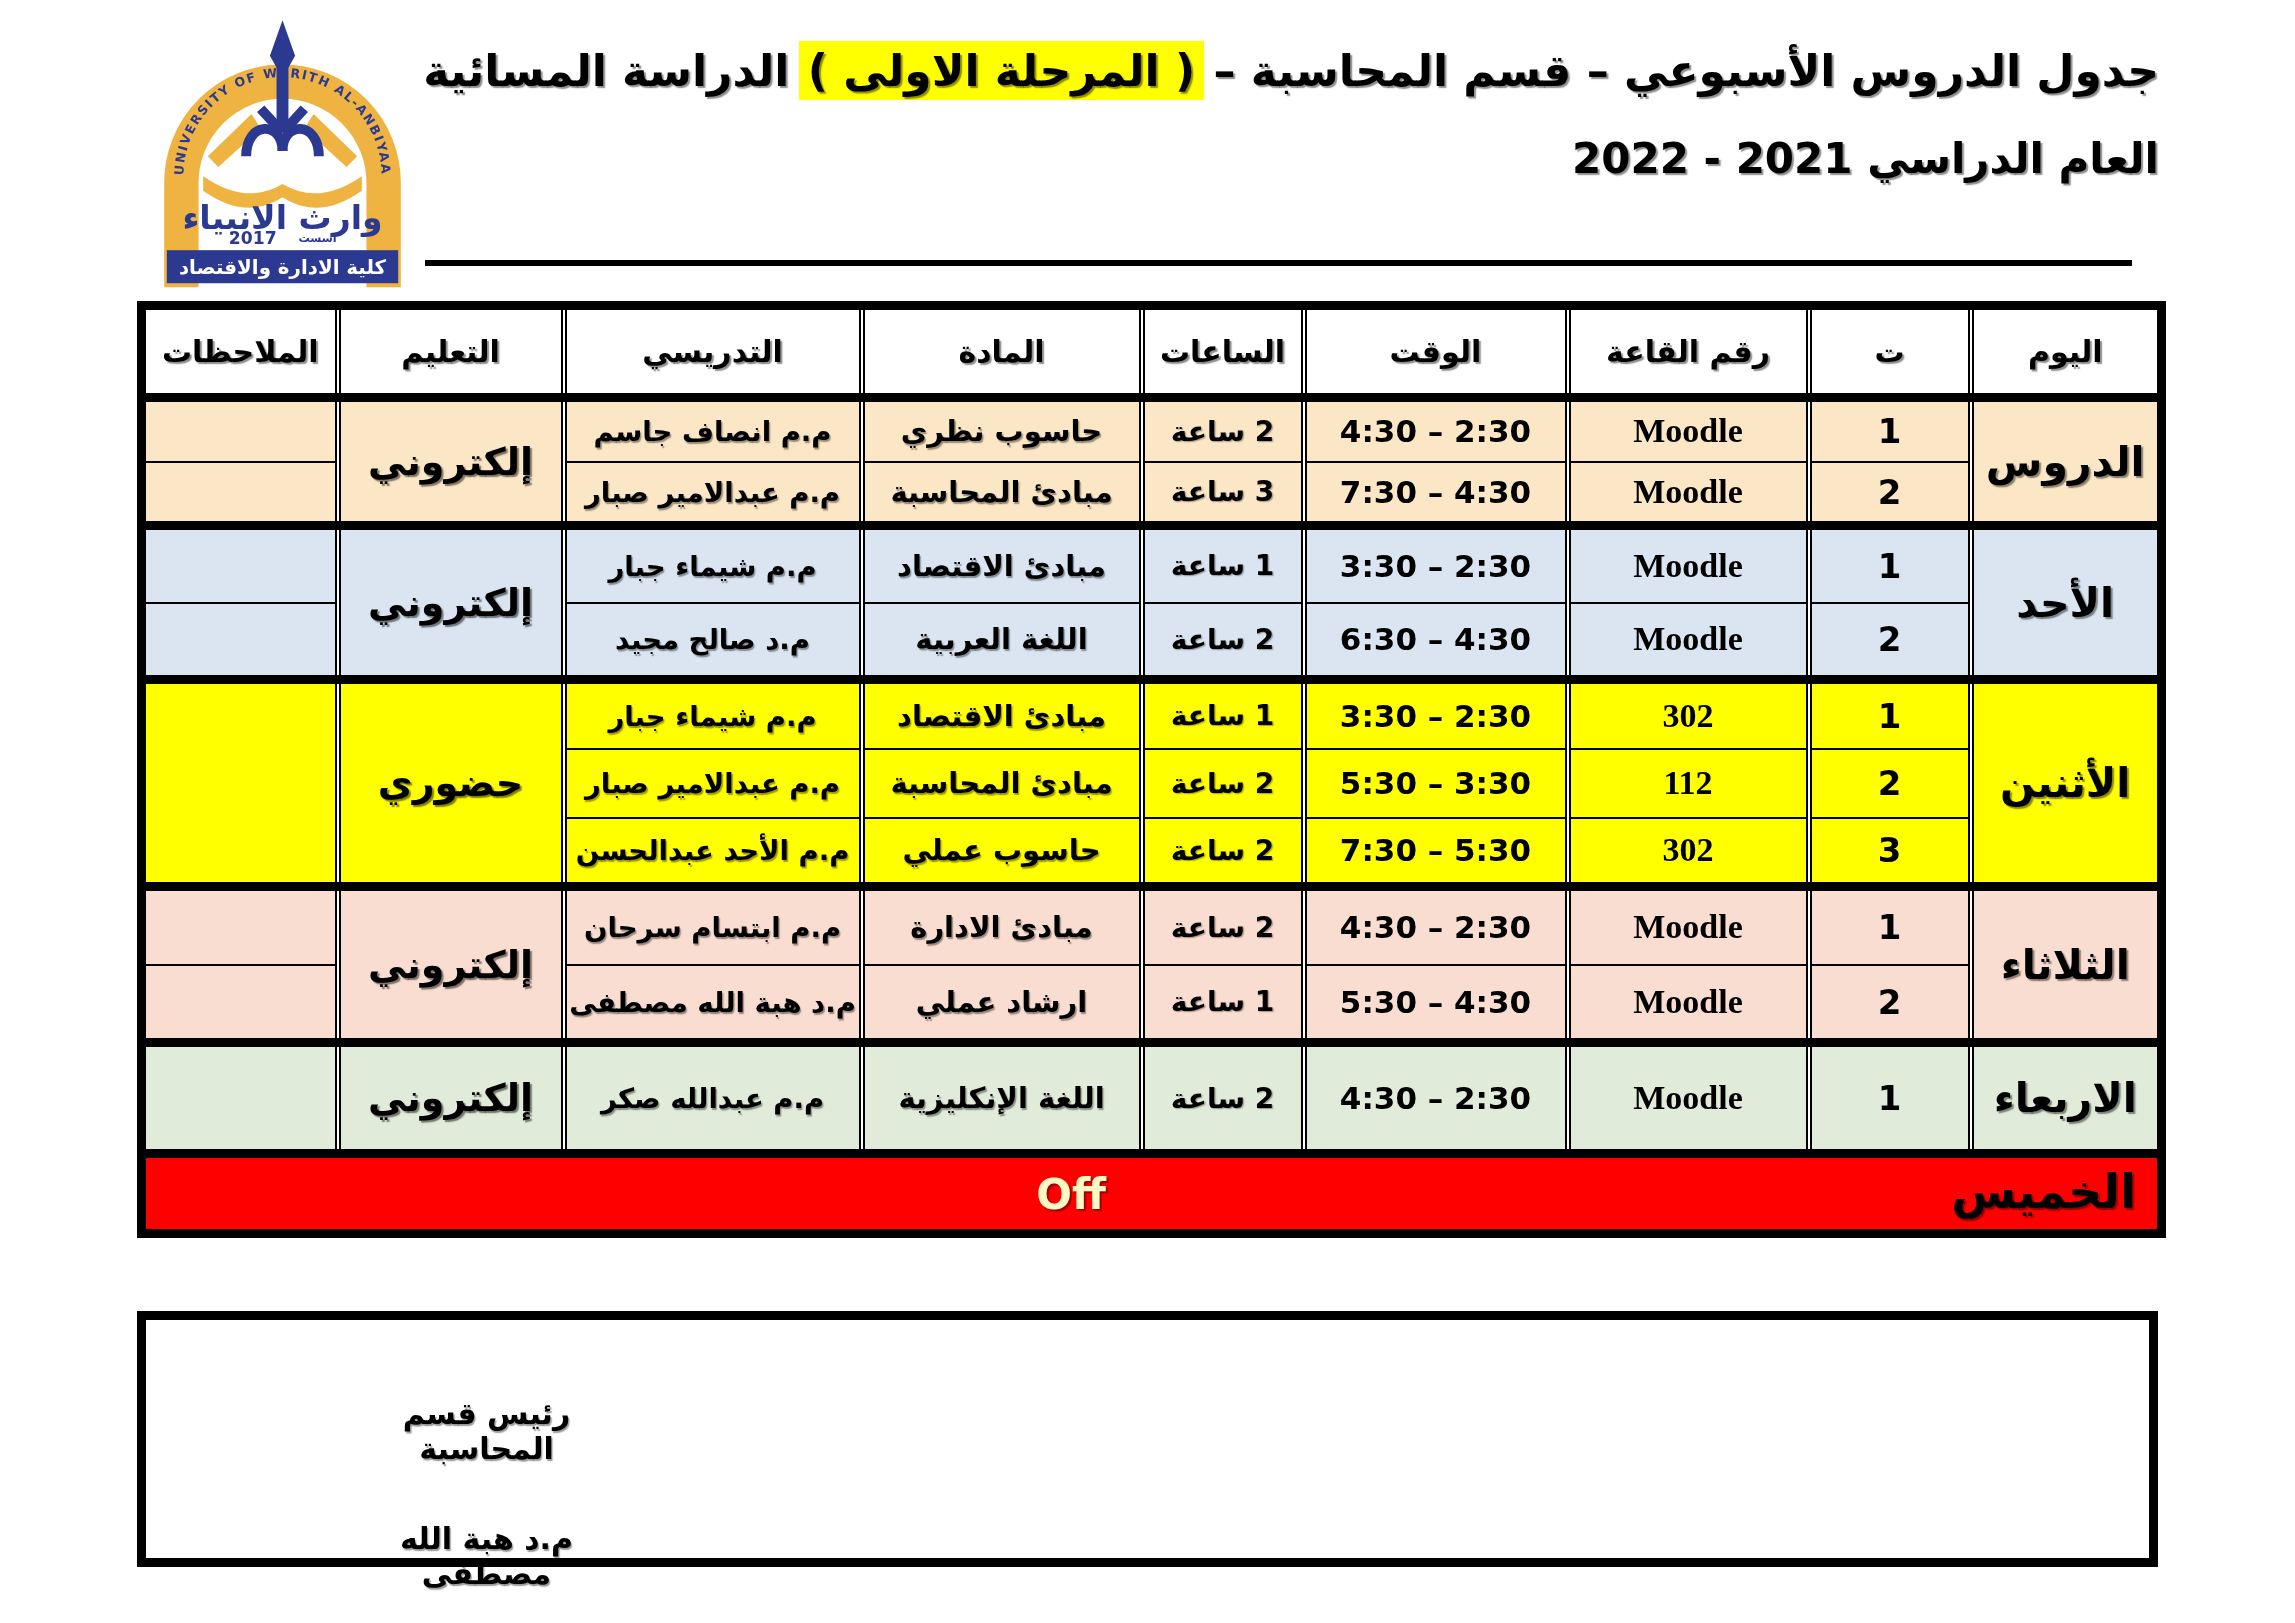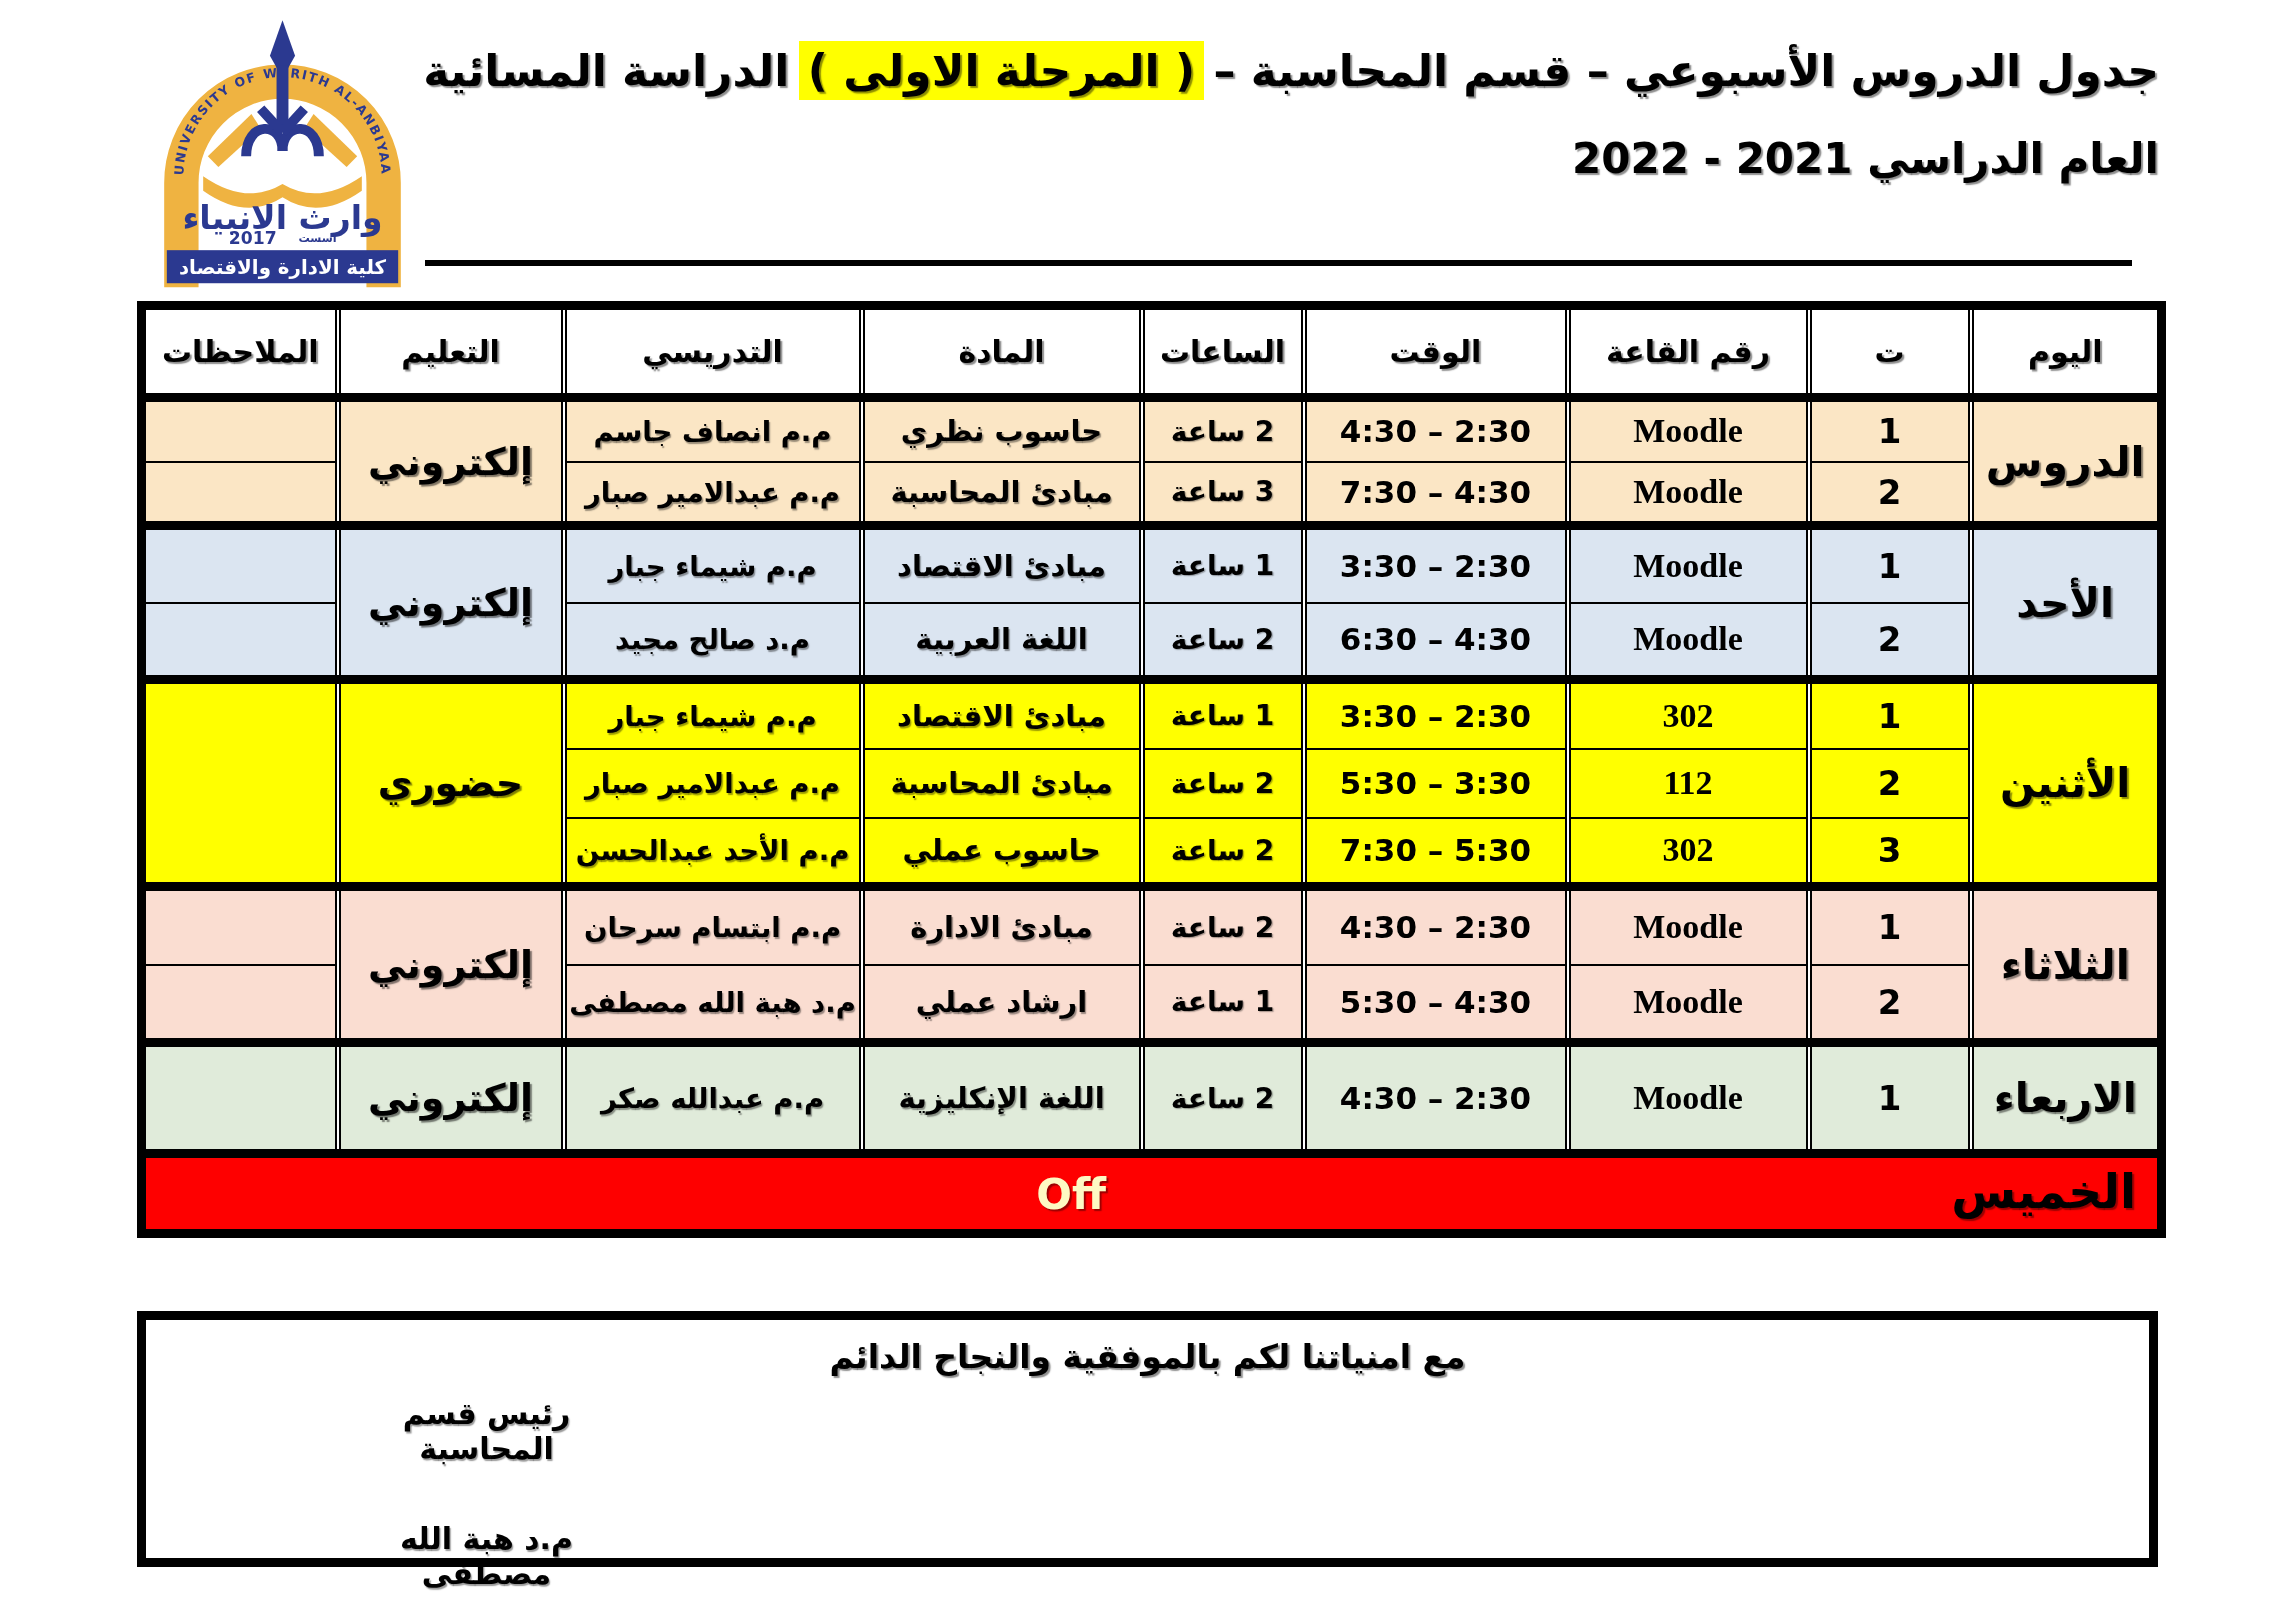--- a/index.html
+++ b/index.html
@@ -258,21 +258,20 @@
               <div class="off-day">الخميس</div>
               <div class="off-label">Off</div>
             </div>
           </td>
         </tr>
       </tbody>
     </table>
   </div>
 
   <div class="footer">
-    <div class="wish">مع امنياتنا لكم بالموفقية والنجاح الدائم</div>
     <div class="sig sig-left">
       <div>رئيس قسم المحاسبة</div>
       <div class="name">م.د هبة الله مصطفى</div>
     </div>
   </div>
 
 </div>
 
 
 </body></html>

